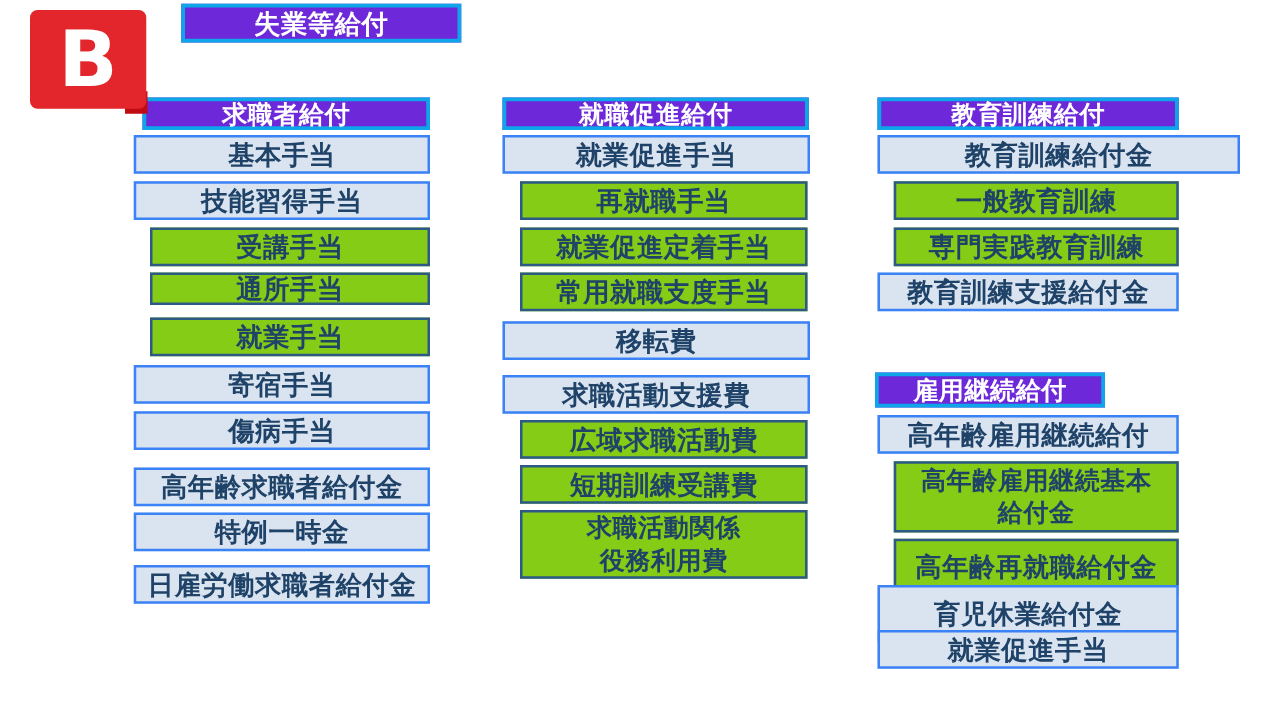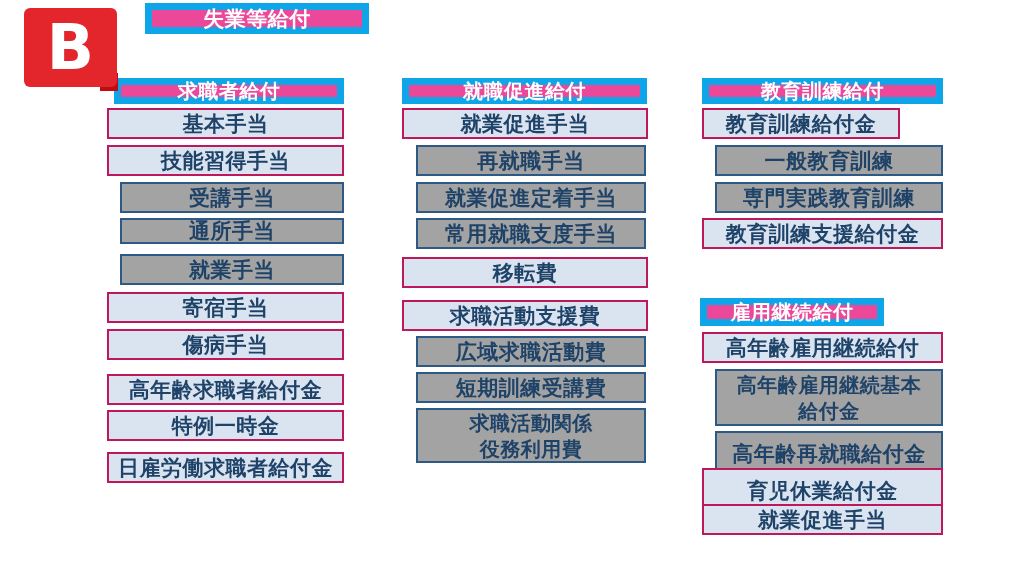--- a/index.html
+++ b/index.html
@@ -12,34 +12,34 @@
   }
   .bx{
     position:absolute;
     box-sizing:border-box;
     display:flex;align-items:center;justify-content:center;
     font-weight:700;
     text-align:center;
     letter-spacing:0.5px;
   }
   .hdr{
-    background:#ec4899;
-    border:7px solid #0ea5e9;
+    background:#6d28d9;
+    border:3px solid #0ea5e9;
     color:#ffffff;
     font-size:20px;
   }
   .title{font-size:21px;}
   .light{
     background:#DAE3F0;
-    border:2px solid #be185d;
+    border:2px solid #3b82f6;
     color:#1F4368;
     font-size:21px;
   }
   .white{
-    background:#a3a3a3;
+    background:#84cc16;
     border:2px solid #2D5986;
     color:#1F4368;
     font-size:21px;
   }
   .two{
     white-space:pre-line;
     font-size:20px;
     line-height:26px;
   }
   .badge{
@@ -89,21 +89,21 @@
   <div class="bx white" style="left:416px;top:182px;width:230px;height:31px">就業促進定着手当</div>
   <div class="bx white" style="left:416px;top:218px;width:230px;height:31px">常用就職支度手当</div>
   <div class="bx light" style="left:402px;top:257px;width:246px;height:31px">移転費</div>
   <div class="bx light" style="left:402px;top:300px;width:246px;height:31px">求職活動支援費</div>
   <div class="bx white" style="left:416px;top:336px;width:230px;height:31px">広域求職活動費</div>
   <div class="bx white" style="left:416px;top:372px;width:230px;height:31px">短期訓練受講費</div>
   <div class="bx white two" style="left:416px;top:408px;width:230px;height:55px">求職活動関係
 役務利用費</div>
 
   <div class="bx hdr" style="left:702px;top:78px;width:241px;height:26px">教育訓練給付</div>
-  <div class="bx light" style="left:702px;top:108px;width:198px;height:31px">教育訓練給付金</div>
+  <div class="bx light" style="left:702px;top:108px;width:290px;height:31px">教育訓練給付金</div>
   <div class="bx white" style="left:715px;top:145px;width:228px;height:31px">一般教育訓練</div>
   <div class="bx white" style="left:715px;top:182px;width:228px;height:31px">専門実践教育訓練</div>
   <div class="bx light" style="left:702px;top:218px;width:241px;height:31px">教育訓練支援給付金</div>
 
   <div class="bx hdr" style="left:700px;top:298px;width:184px;height:28px">雇用継続給付</div>
   <div class="bx light" style="left:702px;top:332px;width:241px;height:31px">高年齢雇用継続給付</div>
   <div class="bx white two" style="left:715px;top:369px;width:228px;height:57px">高年齢雇用継続基本
 給付金</div>
   <div class="bx white" style="left:715px;top:431px;width:228px;height:45px">高年齢再就職給付金</div>
   <div class="bx light" style="left:702px;top:468px;width:241px;height:46px">育児休業給付金</div>

